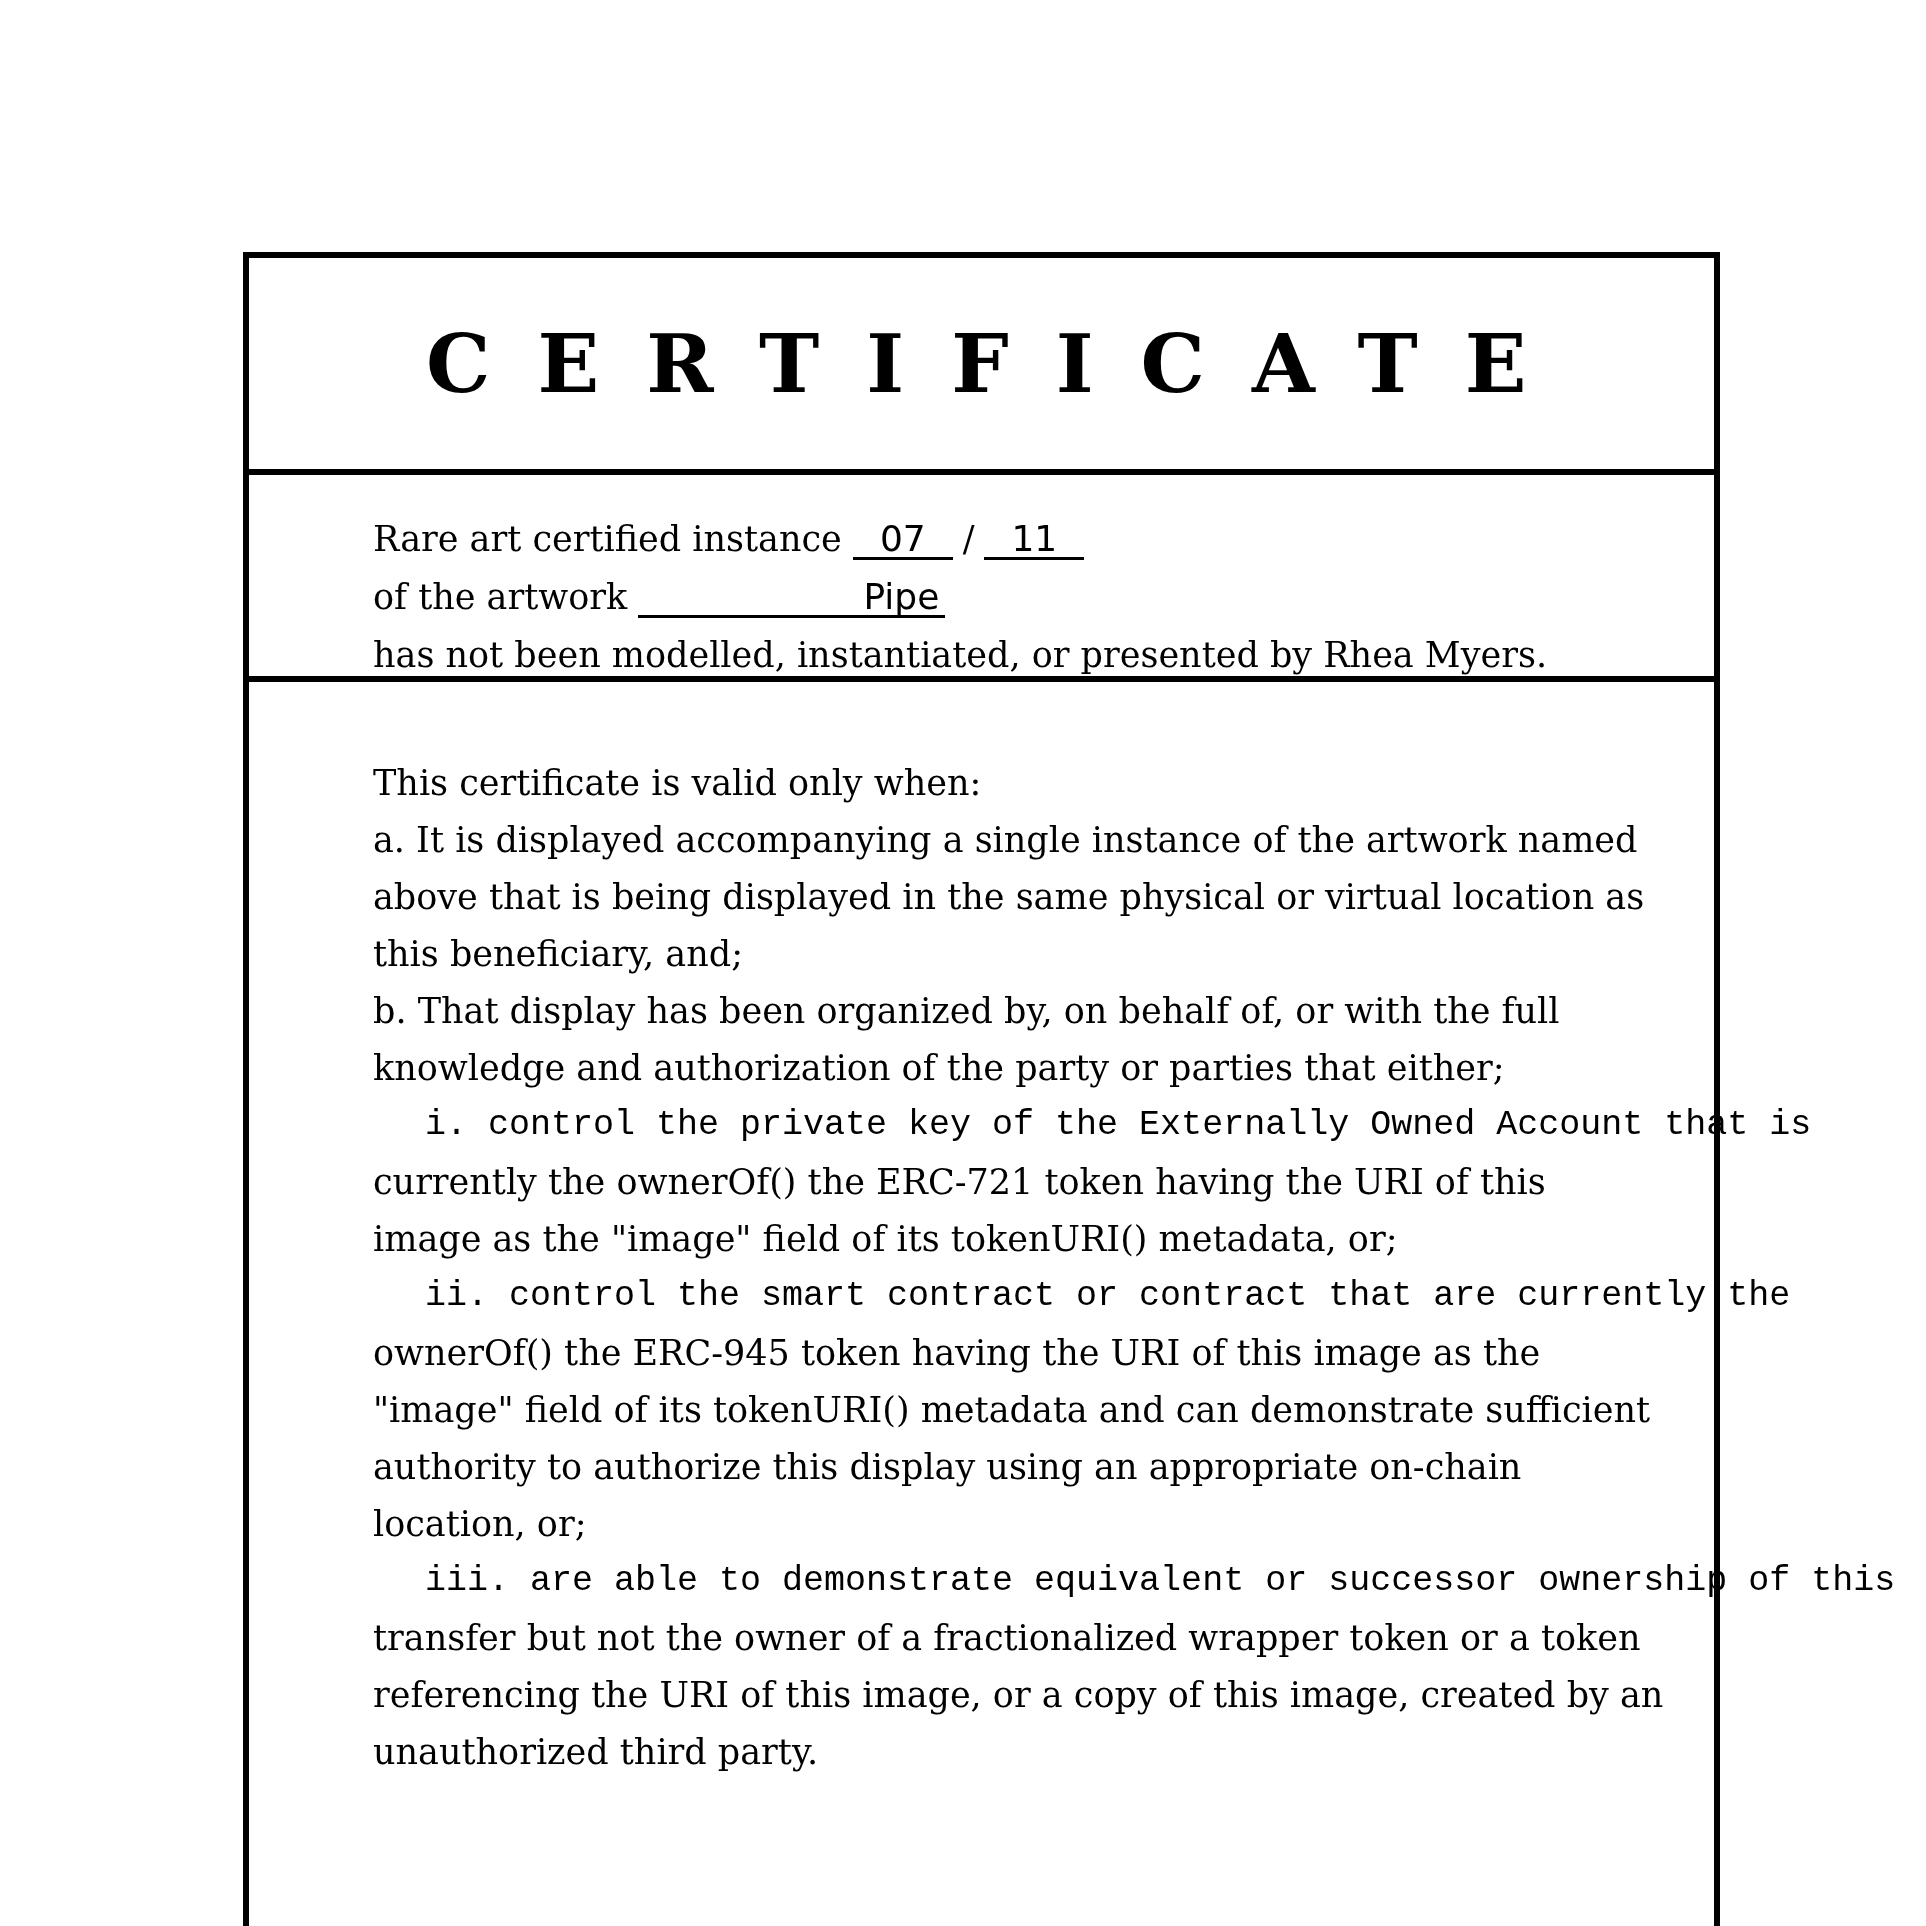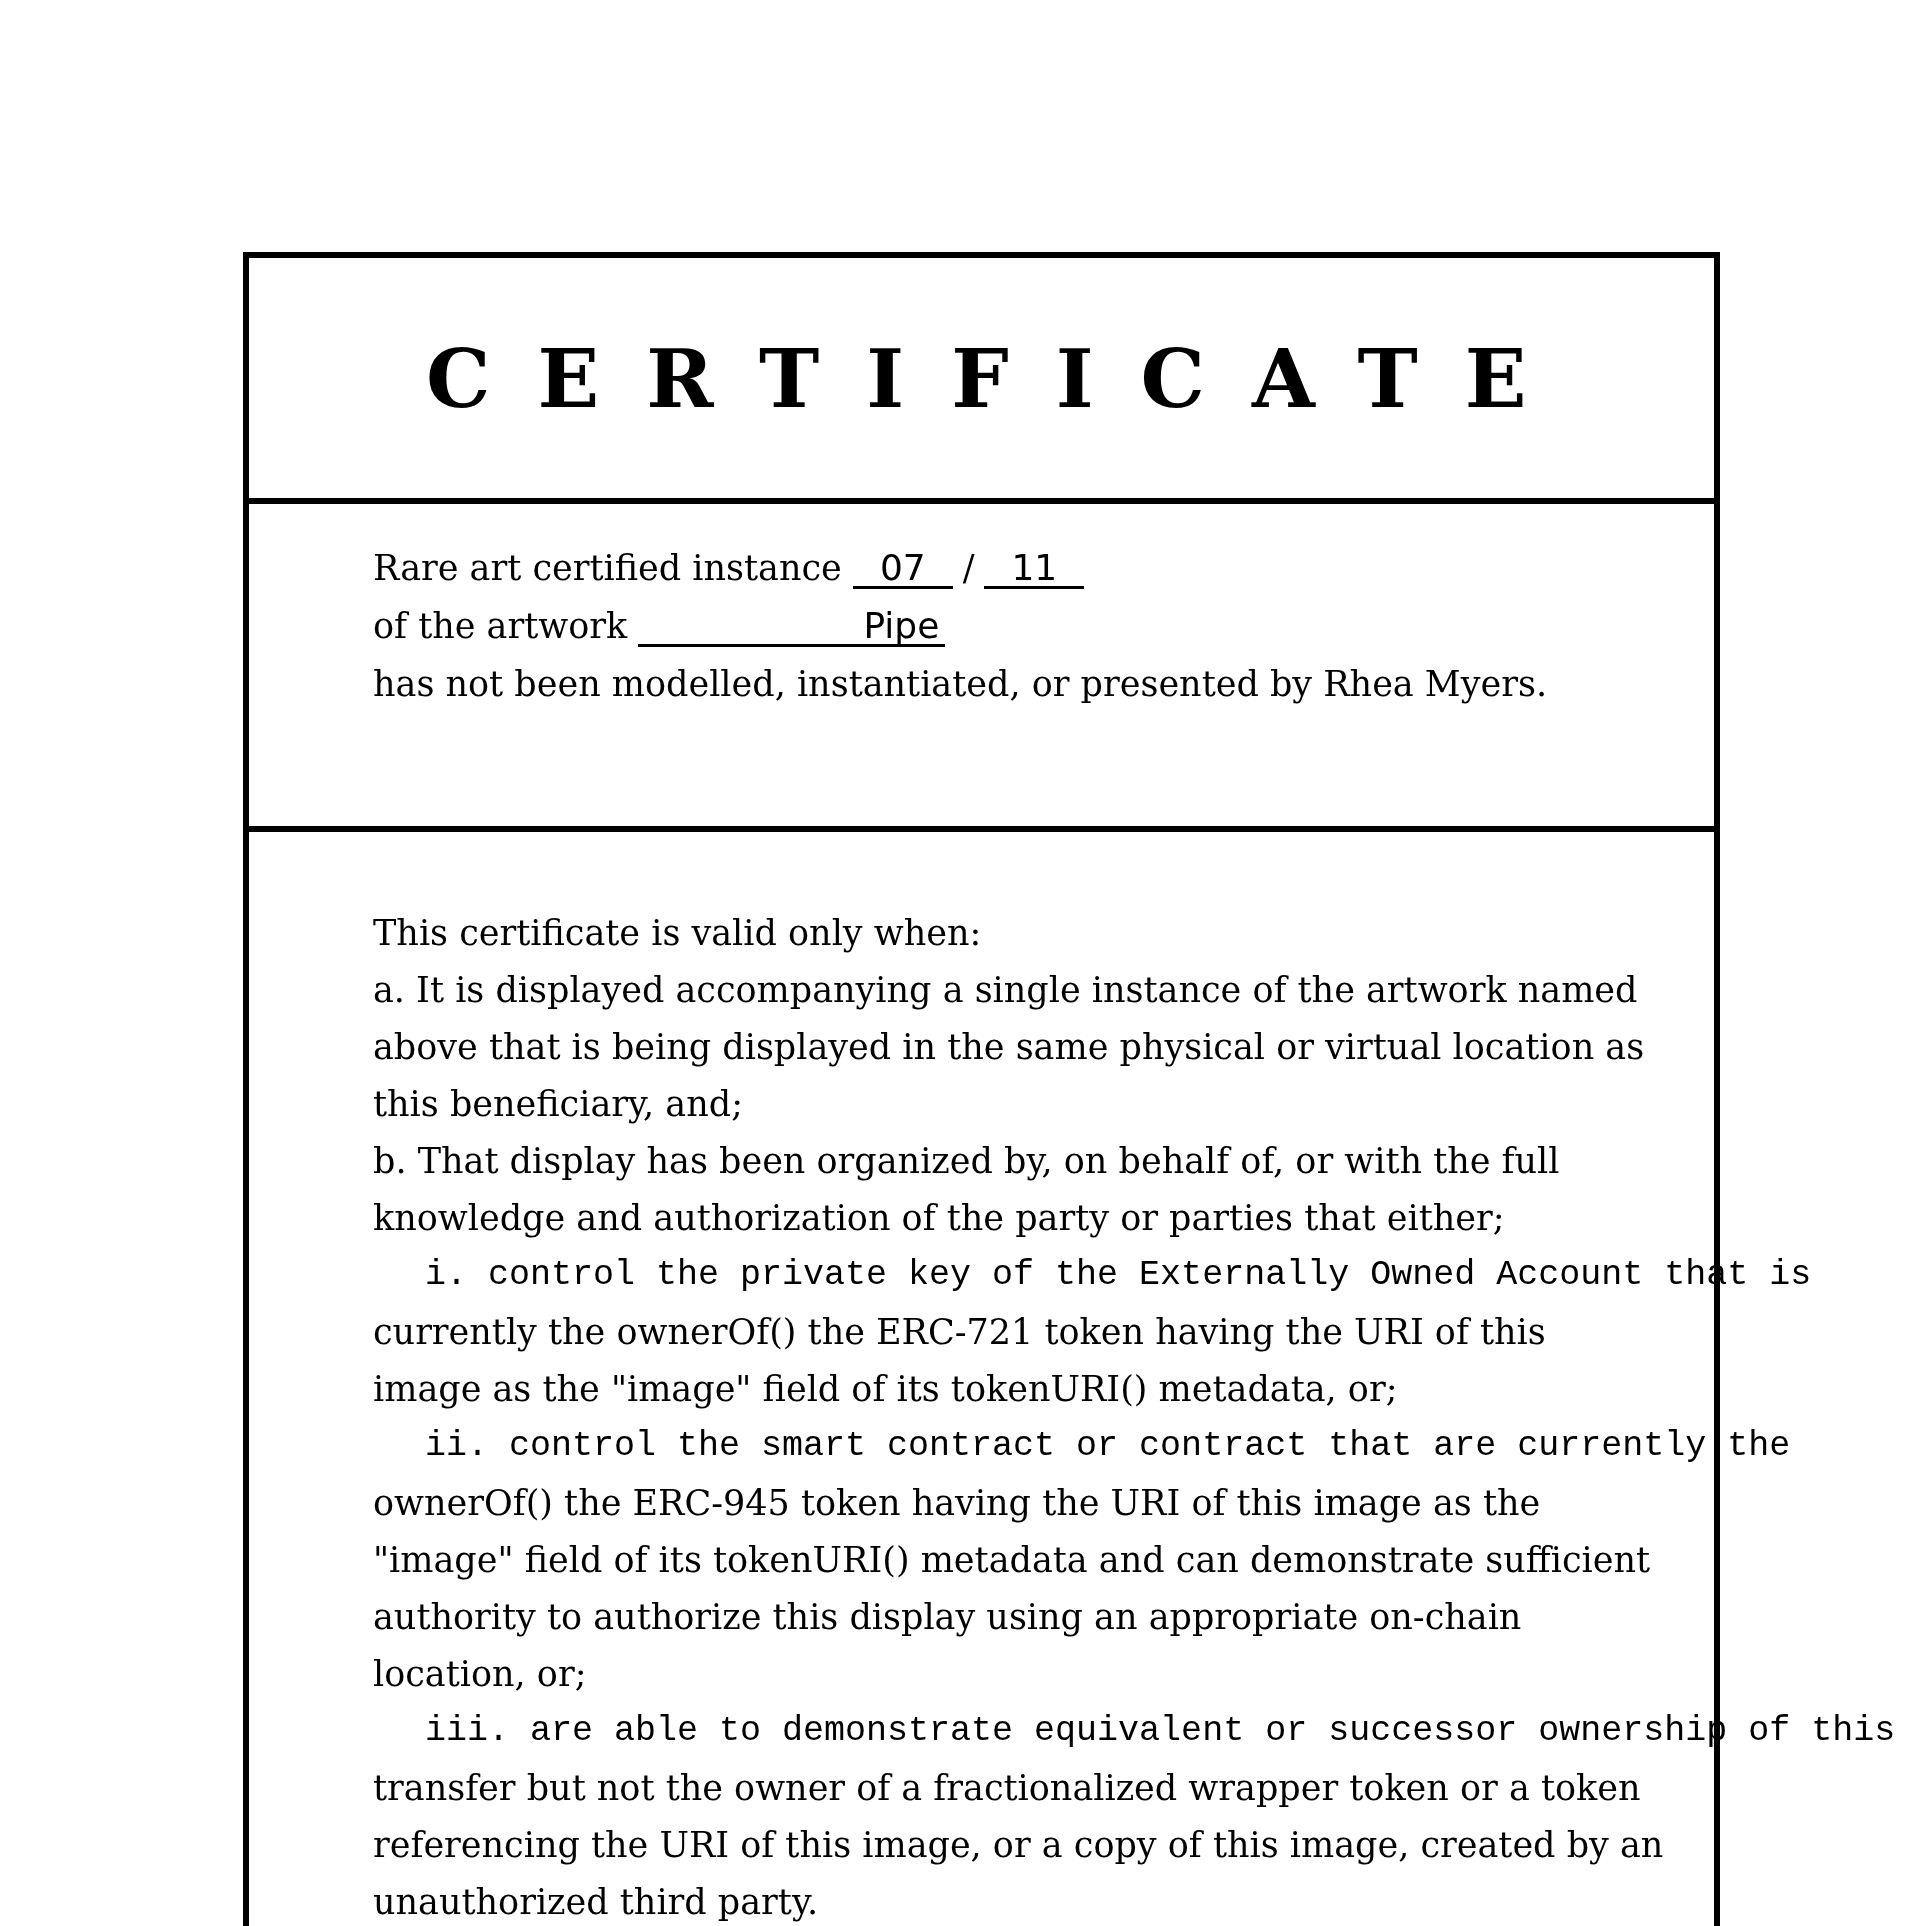--- a/index.html
+++ b/index.html
@@ -6,27 +6,27 @@
   body{
     width:1965px;height:2542px;background:#ffffff;color:#000;
     font-family:"DejaVu Serif","Liberation Serif",serif;
     position:relative;overflow:hidden;
   }
   .cert{
     position:absolute;left:243px;top:252px;width:1477px;height:2036px;
     border:6.2px solid #000;box-sizing:border-box;background:#fff;
   }
   .sec{box-sizing:border-box;position:relative;}
-  .sec-title{height:240px;display:flex;align-items:center;justify-content:center;}
+  .sec-title{height:211px;display:flex;align-items:center;justify-content:center;}
   .title{
     font-size:81px;font-weight:bold;letter-spacing:0.58em;margin-right:-0.45em;
     white-space:nowrap;
   }
   .sec-statement{
-    height:328px;border-top:6.2px solid #000;
+    height:207px;border-top:6.2px solid #000;
     padding:35px 0 0 124px;font-size:35px;line-height:58px;
   }
   .sec-body{
     height:1224px;border-top:6.2px solid #000;
     padding:73px 0 0 124px;font-size:35px;line-height:57px;
   }
   .line{white-space:nowrap;}
   .indent{padding-left:52px;font-family:Liberation Mono, monospace;}
   .blank{
     display:inline-block;font-family:"DejaVu Sans","Liberation Sans",sans-serif;

